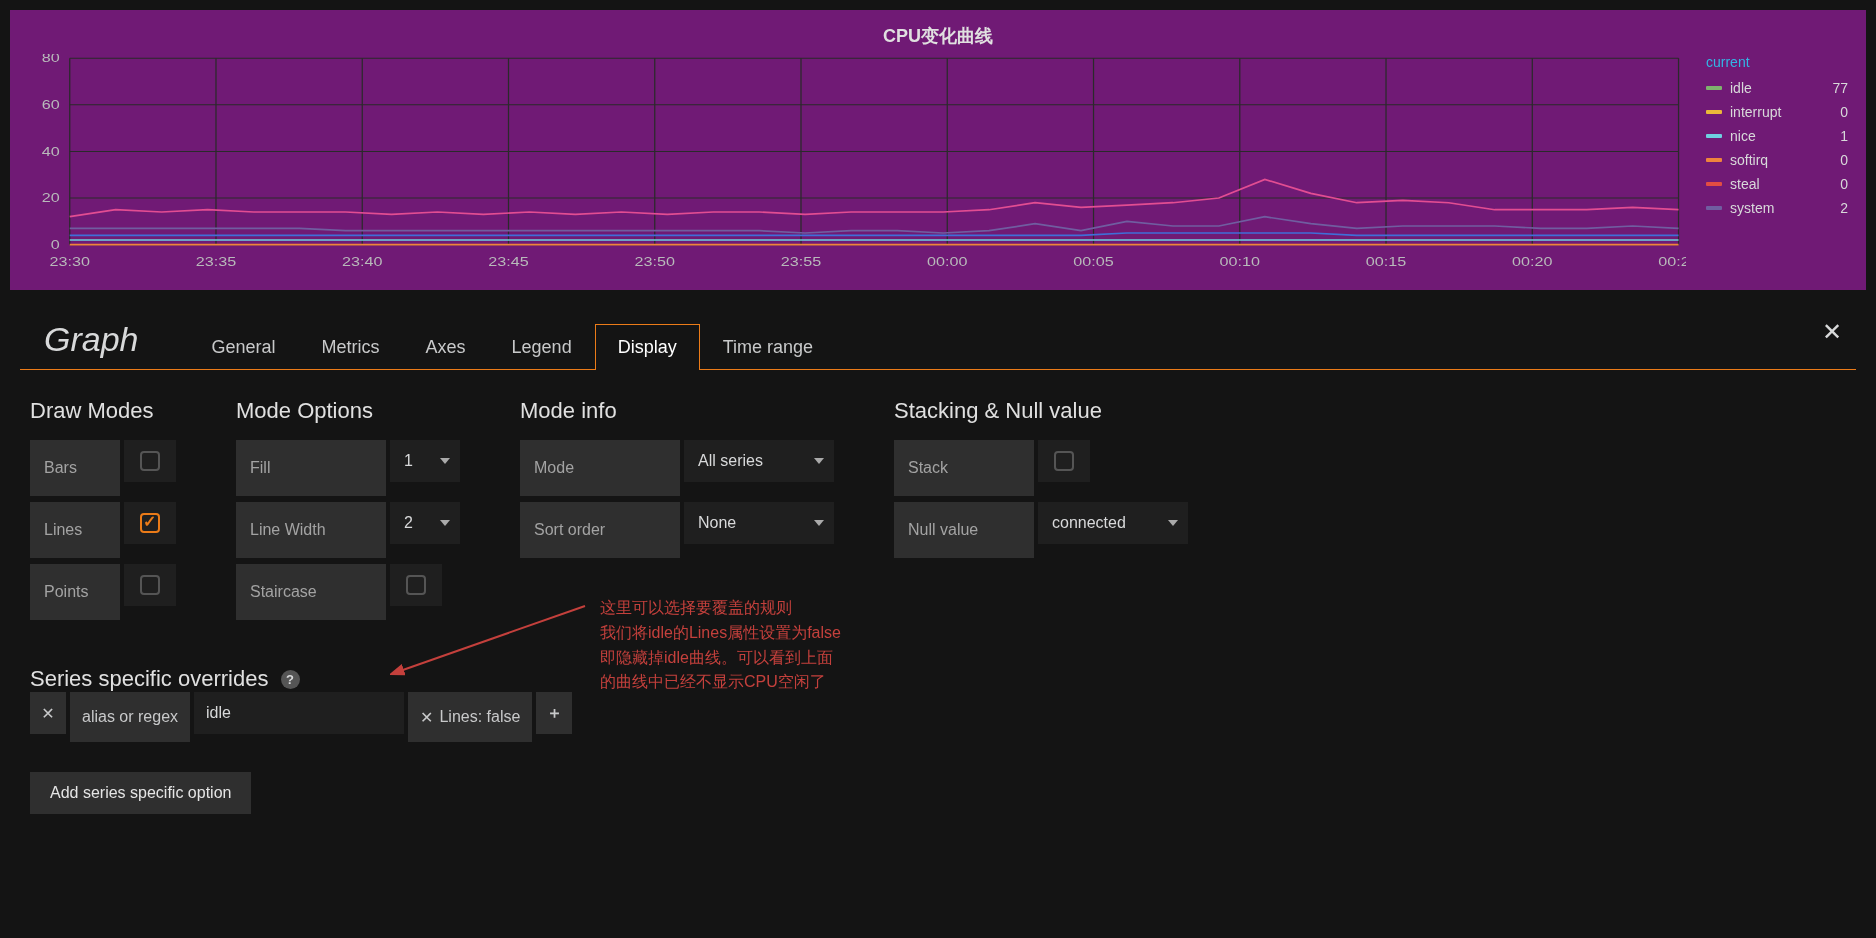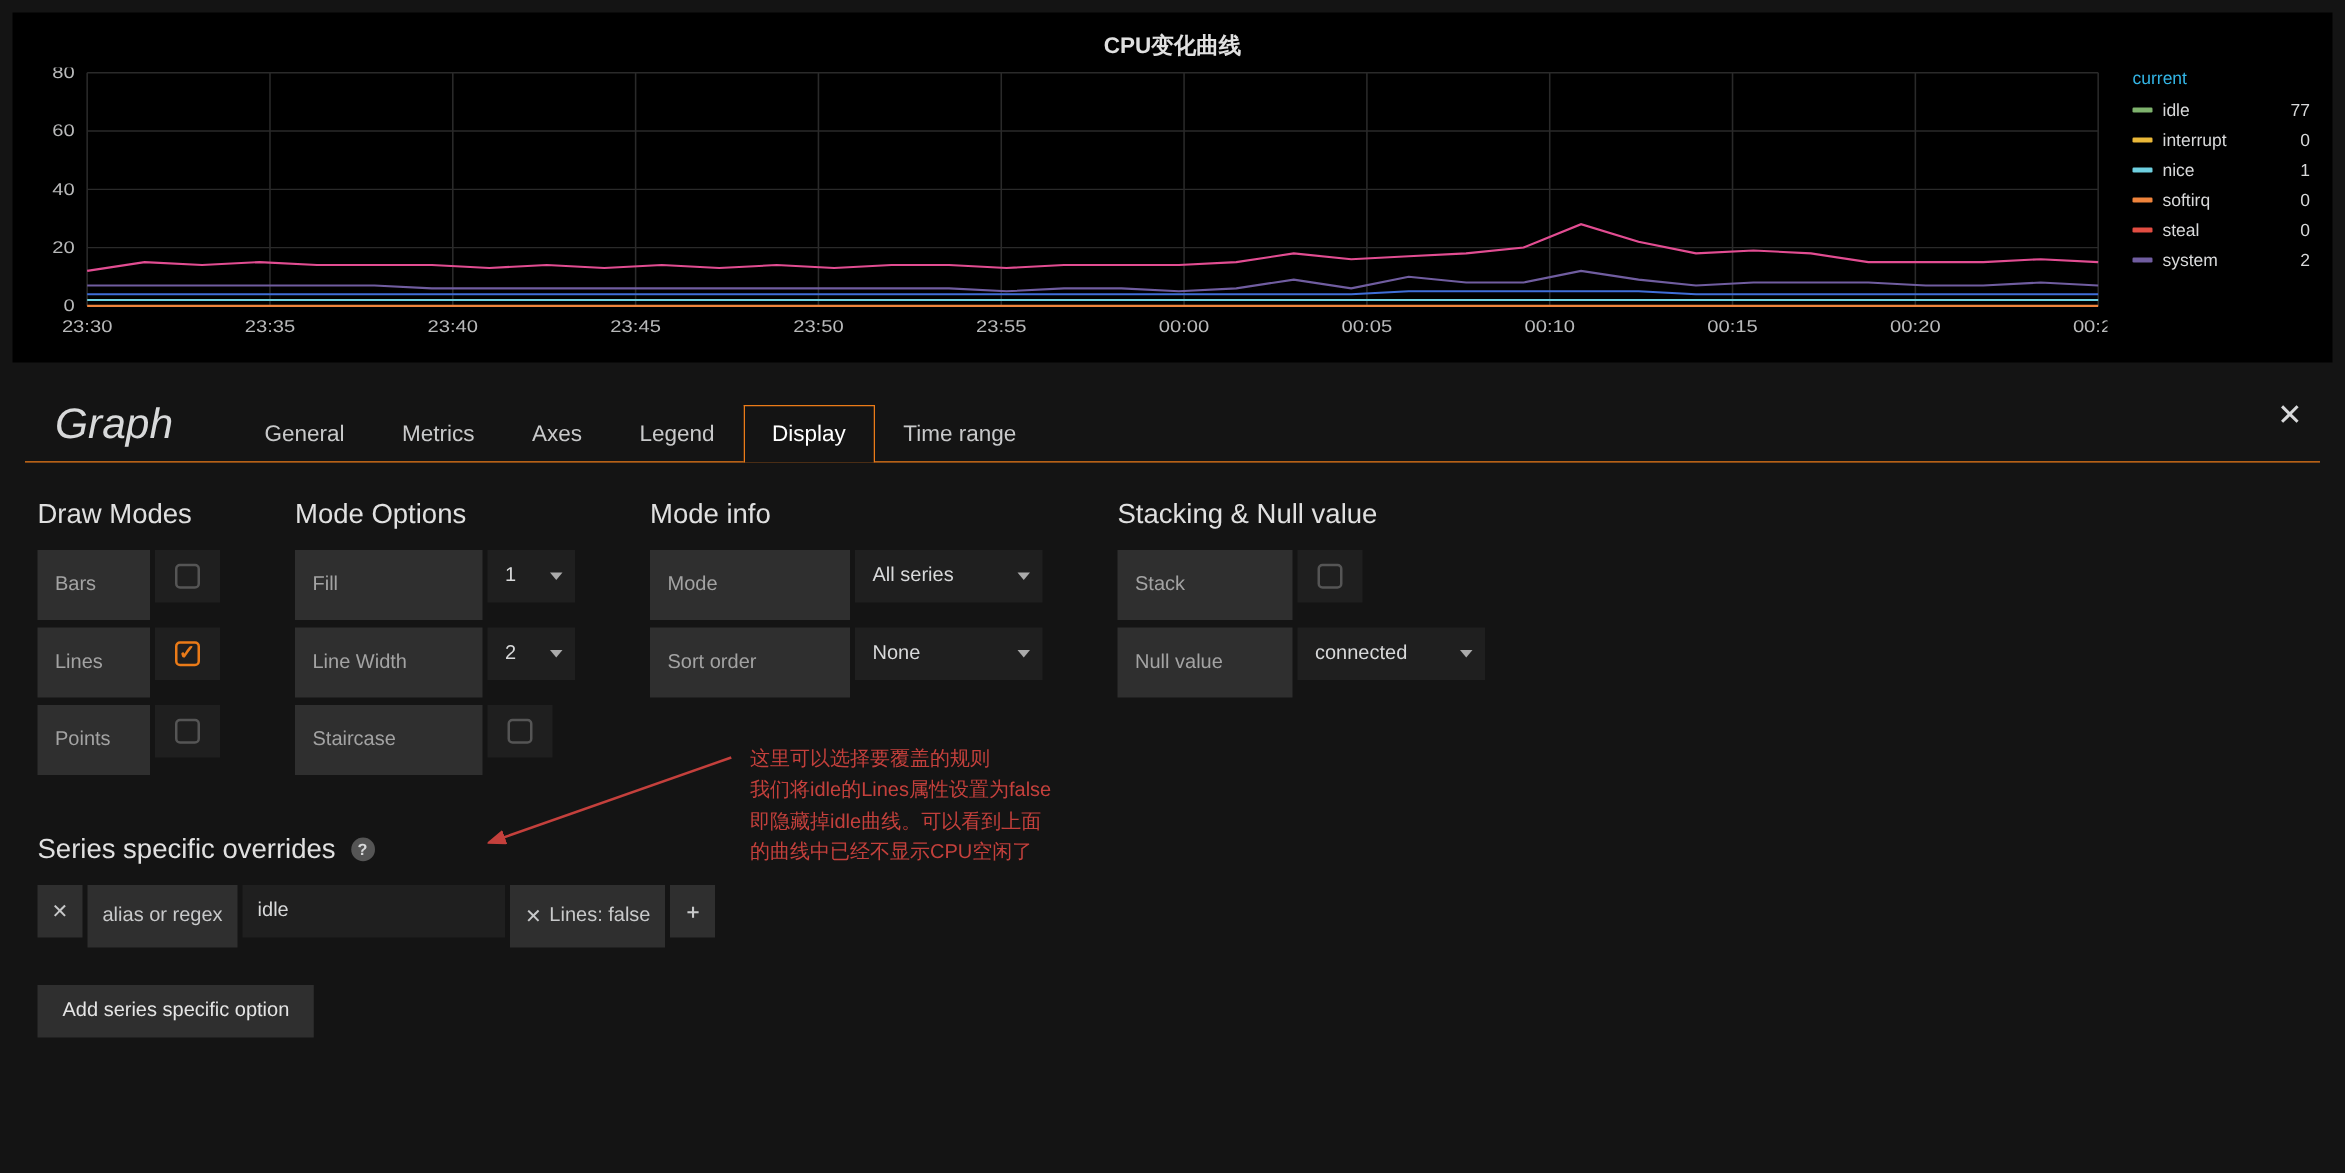--- a/index.html
+++ b/index.html
@@ -6,21 +6,21 @@
   body {
     background: #141414;
     color: #d8d9da;
     font-family: -apple-system, "Helvetica Neue", Arial, sans-serif;
     font-size: 14px;
     width: 1876px;
     height: 938px;
     overflow: hidden;
   }
   .panel {
-    background: #000000;
+    background: #701a75;
     margin: 10px;
     position: relative;
     height: 280px;
   }
   .panel-title {
     text-align: center;
     color: #e0e0e0;
     font-weight: bold;
     font-size: 18px;
     padding: 14px 0 6px;
@@ -179,21 +179,20 @@
   }
   .overrides {
     margin-top: 40px;
     padding: 0 10px;
     position: relative;
   }
   .overrides h3 {
     color: #e0e0e0;
     font-size: 22px;
     font-weight: 500;
-    margin-bottom: 16px;
   }
   .ov-row { display: flex; }
   .ov-cell {
     background: #2f2f2f;
     height: 50px;
     display: flex;
     align-items: center;
     padding: 0 12px;
     margin-right: 4px;
     font-size: 16px;

